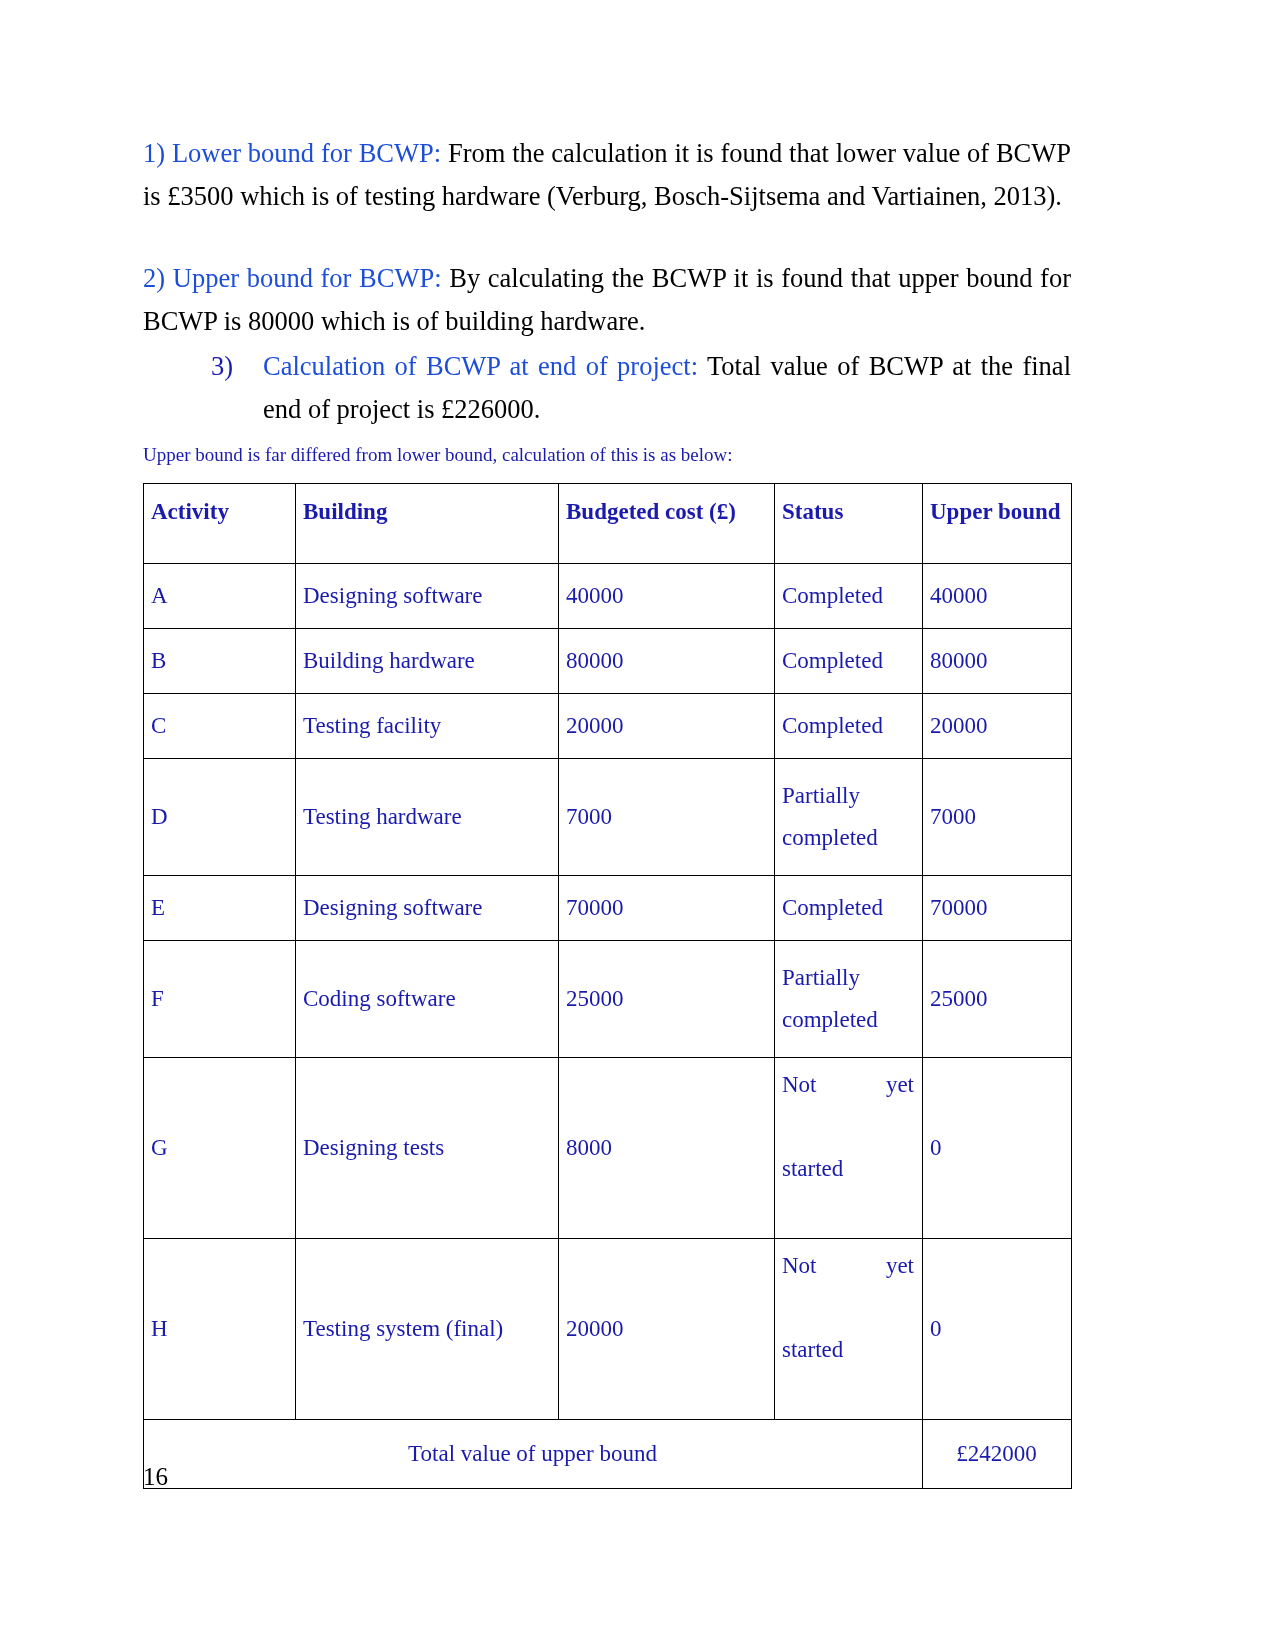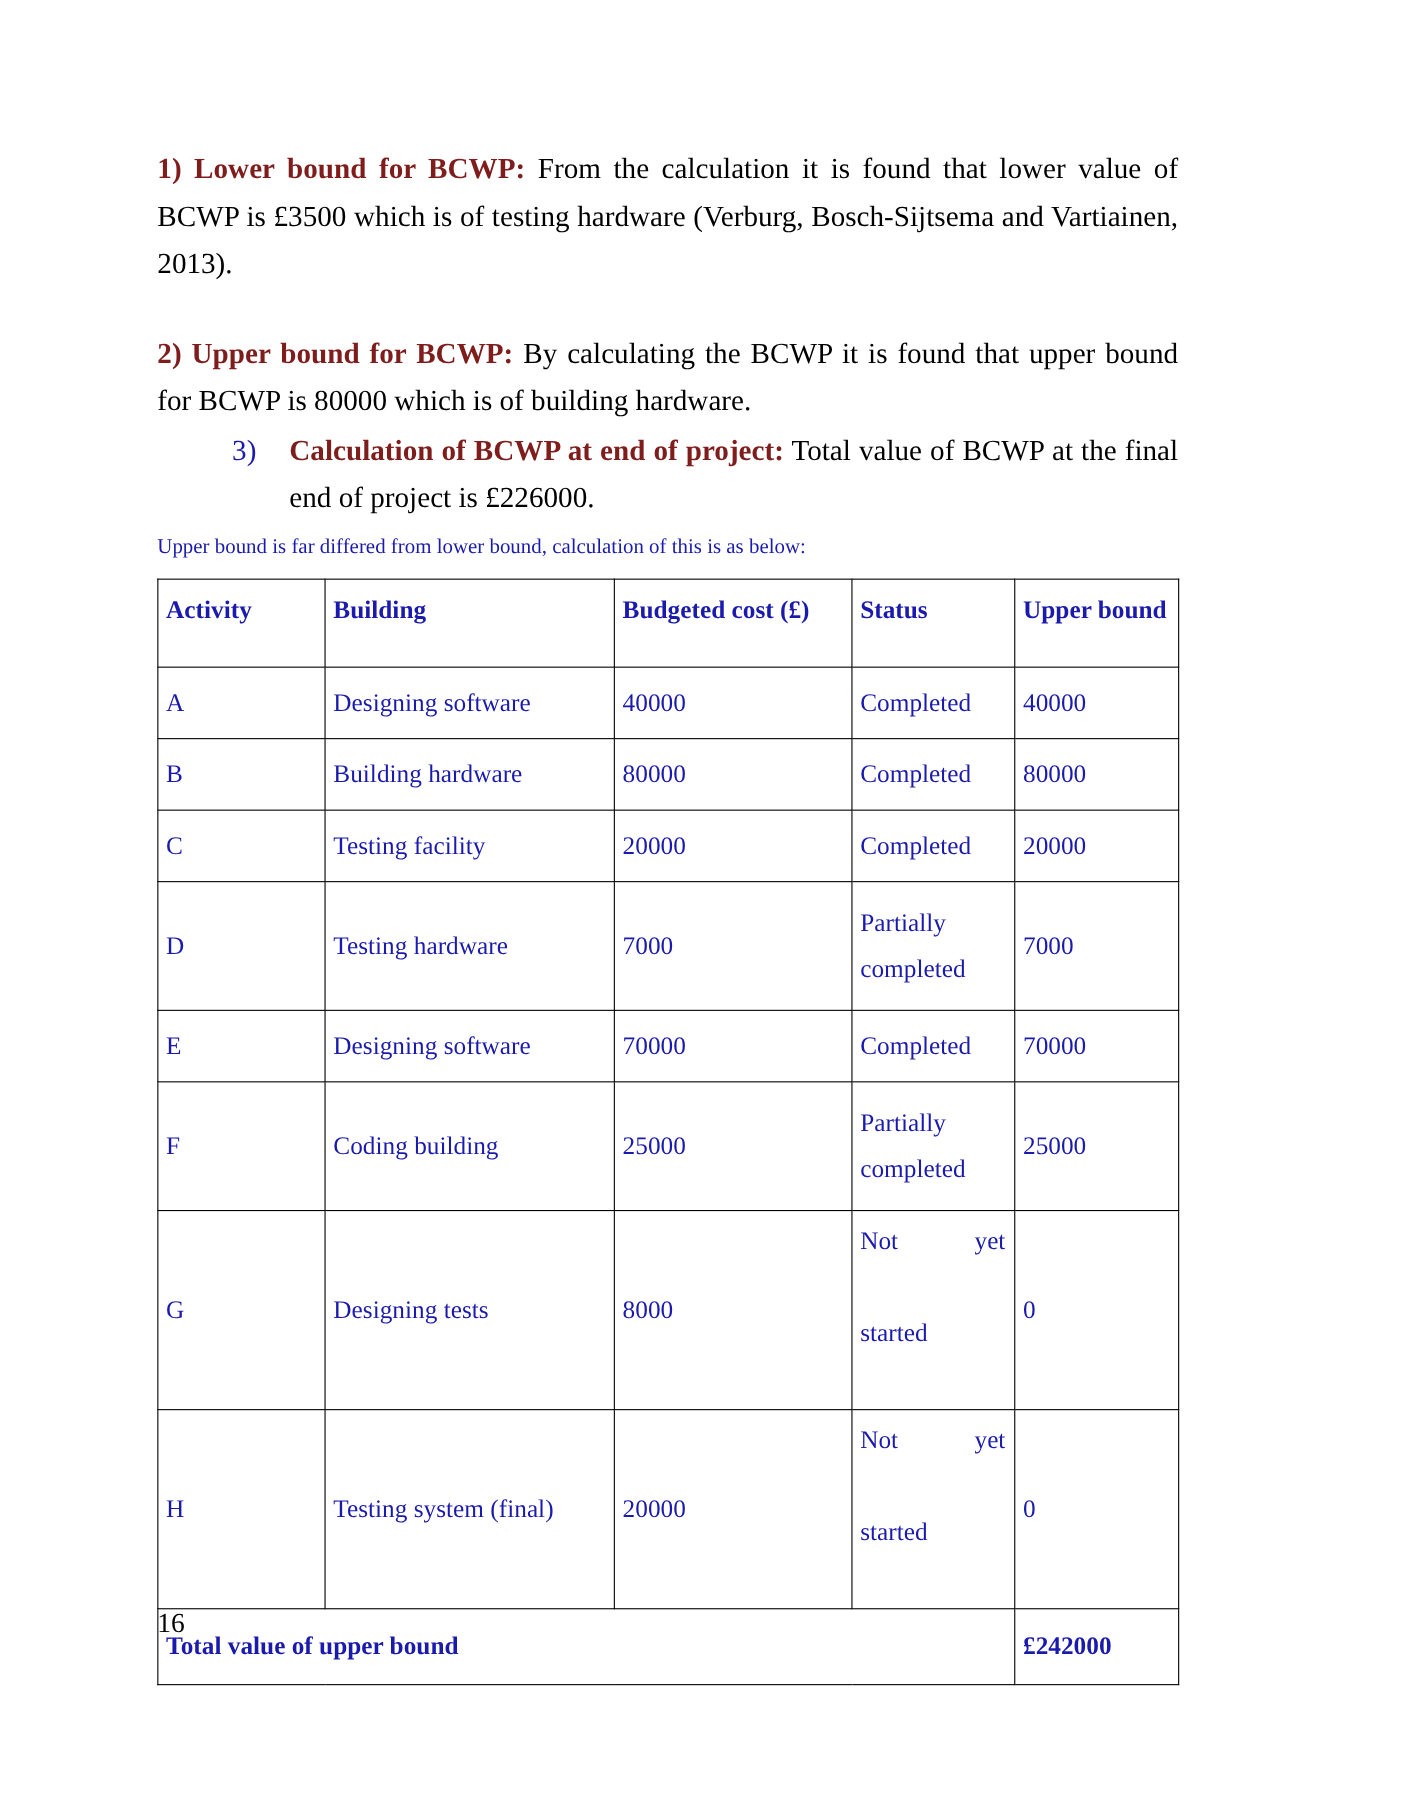--- a/index.html
+++ b/index.html
@@ -29,21 +29,21 @@
     width: 928px;
   }
   p.para {
     margin: 0 0 0 0;
     font-size: 26.5px;
     line-height: 43px;
     text-align: justify;
     text-justify: inter-word;
   }
   .gap-lg { height: 39px; }
-  .blackbold { font-weight: bold; color: #7f1d1d; }
+  .blackbold { font-weight: normal; color: #1d4ed8; }
 
   
   .listitem {
     display: flex;
     margin-top: 2px;
     font-size: 26.5px;
     line-height: 43px;
   }
   .listitem .marker {
     color: #1a1aad;
@@ -88,22 +88,23 @@
   }
   .col-activity { width: 152px; }
   .col-details  { width: 263px; }
   .col-cost     { width: 216px; }
   .col-status   { width: 148px; }
   .col-upper    { width: 149px; }
 
   tr.r-normal td { height: 52px; }
   tr.r-tall td { height: 104px; }
   tr.r-total td {
-    font-weight: bold;
+    font-weight: normal;
     height: 56px;
+    text-align: center;
   }
   td.justify-cell {
     text-align: justify;
     text-align-last: justify;
     word-spacing: 0px;
   }
   td.justify-cell .jline {
     display: block;
     text-align: justify;
     text-align-last: justify;
@@ -201,21 +202,21 @@
         <tr class="r-normal">
           <td>E</td>
           <td>Designing software</td>
           <td>70000</td>
           <td>Completed</td>
           <td>70000</td>
         </tr>
 
         <tr class="r-tall">
           <td class="midalign">F</td>
-          <td class="midalign">Coding building</td>
+          <td class="midalign">Coding software</td>
           <td class="midalign">25000</td>
           <td class="topline">
             <span class="jline">Partially</span>
             <span class="jline">completed</span>
           </td>
           <td class="midalign">25000</td>
         </tr>
 
         <tr class="r-tall">
           <td class="midalign">G</td>

